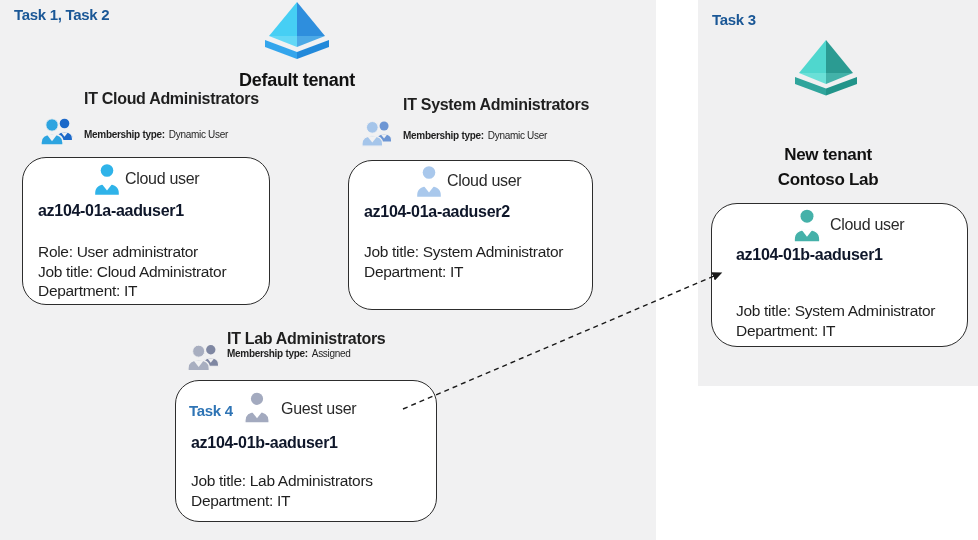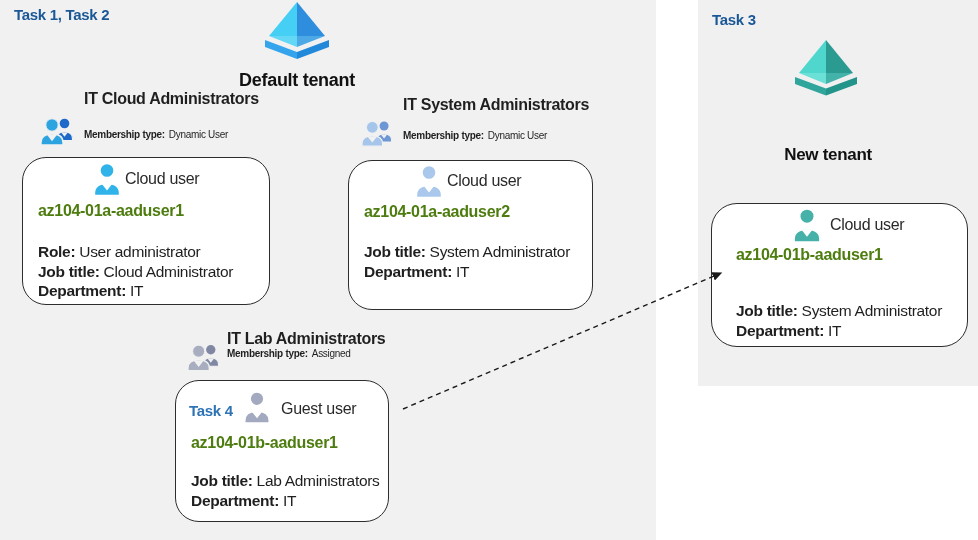--- a/index.html
+++ b/index.html
@@ -11,23 +11,23 @@
   }
   .abs{position:absolute;}
   .bg-rect{position:absolute;}
   .task-label{font-size:15px;font-weight:bold;color:#1a5796;}
   .tenant-title{font-size:18px;font-weight:bold;text-align:center;color:#111;}
   .group-title{font-size:16px;font-weight:bold;white-space:nowrap;}
   .group-membership{font-size:10px;white-space:nowrap;}
   .group-membership .lbl{font-weight:bold;margin-right:4px;}
   .card{position:absolute;background:#fff;border:1.3px solid #2d2d2d;border-radius:24px;}
   .user-type{font-size:16px;color:#2a2a2a;white-space:nowrap;}
-  .user-name{font-size:16px;font-weight:bold;white-space:nowrap;color:#4d7c0f;}
+  .user-name{font-size:16px;font-weight:bold;white-space:nowrap;color:#0f172a;}
   .fields{font-size:15.5px;line-height:19.5px;white-space:nowrap;}
-  .fields .lbl{font-weight:bold;margin-right:4px;}
+  .fields .lbl{font-weight:normal;margin-right:4px;}
   .task4-label{font-size:15px;font-weight:bold;color:#2e74b5;}
   .panel-tenant{font-size:17px;font-weight:bold;text-align:center;line-height:25px;color:#111;}
   svg{display:block;}
   .arrow-layer{position:absolute;left:0;top:0;pointer-events:none;z-index:30;}
 </style>
 </head>
 <body>
 
 <div id="canvas">
 
@@ -120,21 +120,21 @@
       <circle cx="12" cy="11" r="6.2" fill="#a8aec0" stroke="#f1f1f2" stroke-width="1"></circle>
       <path d="M1,31 v-2.5 q0,-8.5 11,-8.5 q11,0 11,8.5 V31 z" fill="#a8aec0" stroke="#f1f1f2" stroke-width="1.4"></path>
       <polygon points="6.8,20.6 17.2,20.6 12,27.2" fill="#f1f1f2"></polygon>
     </svg>
   </div>
   <div class="abs group-membership" style="left:227px;top:348px;">
     <span class="lbl">Membership type:</span><span>Assigned</span>
   </div>
   <div class="abs group-title" style="left:227px;top:330px;">IT Lab Administrators</div>
 
-  <div class="card" style="left:175px;top:380px;width:214px;height:142px;padding-left:19px;">
+  <div class="card" style="left:175px;top:380px;width:262px;height:142px;padding-left:19px;">
     <div class="abs task4-label" style="left:13px;top:21px;">Task 4</div>
     <div class="abs" style="left:67px;top:11px;width:28px;height:32px;">
       <svg width="28" height="32" viewBox="0 0 28 33">
         <circle cx="14" cy="7" r="6.3" fill="#a3aabf"></circle>
         <path d="M1.5,32 v-2.5 q0,-9.5 12.5,-9.5 q12.5,0 12.5,9.5 V32 z" fill="#a3aabf" stroke="#ffffff" stroke-width="1.4"></path>
         <polygon points="8.5,20 19.5,20 14,27" fill="#ffffff"></polygon>
       </svg>
     </div>
     <div class="abs user-type" style="left:105px;top:19px;">Guest user</div>
     <div class="abs user-name" style="left:15px;top:53px;">az104-01b-aaduser1</div>
@@ -152,20 +152,21 @@
       <polygon points="33,0 60,33 33,33" fill="#2b9b92"></polygon>
       <polygon points="6,33 33,33 33,44" fill="#6ae0d7"></polygon>
       <polygon points="60,33 33,33 33,44" fill="#43b2a9"></polygon>
       <polygon points="2,37 33,48.5 33,55.5 2,44" fill="#30a59c"></polygon>
       <polygon points="33,48.5 64,37 64,44 33,55.5" fill="#22948a"></polygon>
     </svg>
   </div>
 
   <div class="abs panel-tenant" style="left:728px;top:126px;width:200px;margin-top:16px;">
     <div>New tenant</div>
+    <div>Contoso Lab</div>
   </div>
 
   <div class="card" style="left:711px;top:203px;width:257px;height:144px;border-radius:26px;">
     <div class="abs" style="left:80px;top:5px;width:30px;height:34px;">
       <svg width="30" height="34" viewBox="0 0 28 33">
         <circle cx="14" cy="7" r="6.3" fill="#45b1a9"></circle>
         <path d="M1.5,32 v-2.5 q0,-9.5 12.5,-9.5 q12.5,0 12.5,9.5 V32 z" fill="#45b1a9" stroke="#ffffff" stroke-width="1.4"></path>
         <polygon points="8.5,20 19.5,20 14,27" fill="#ffffff"></polygon>
       </svg>
     </div>

